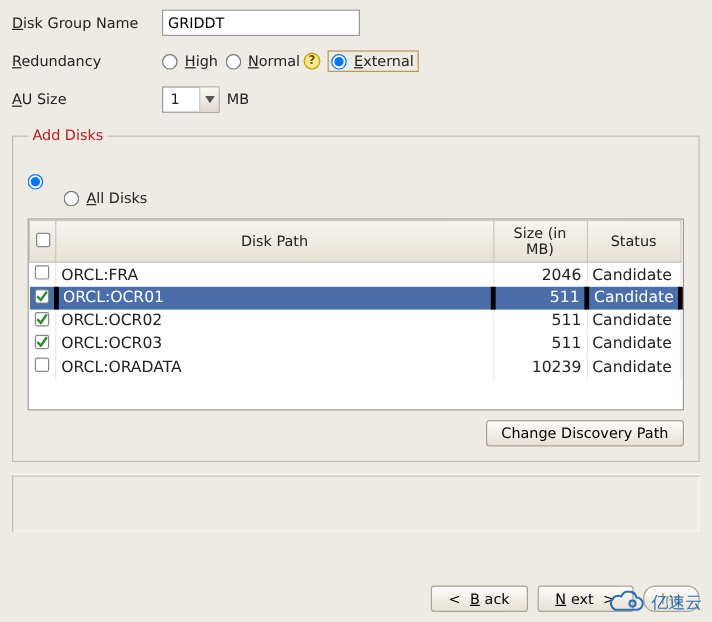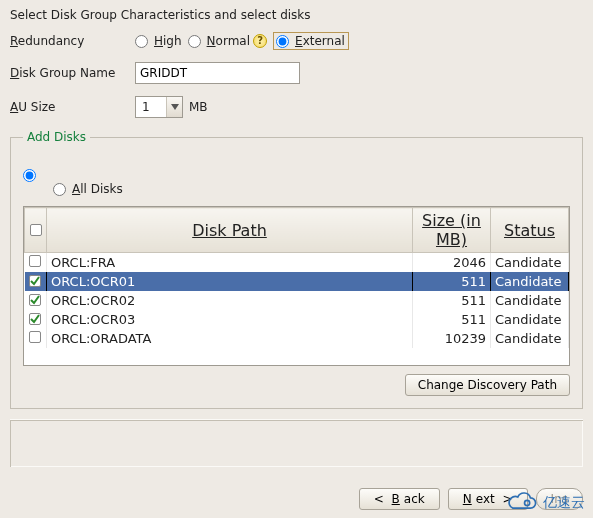--- a/index.html
+++ b/index.html
@@ -37,32 +37,32 @@
     background:#fff; border:1px solid #9e9a91; padding:0 0 0 6px;
     justify-content: space-between;
   }
   .au-btn { width:16px; height:20px; background: linear-gradient(#faf8f4,#e1dbd0); border-left:1px solid #c9c4b9; display:flex; align-items:center; justify-content:center;}
   .au-btn svg{display:block;}
   .mb { margin-left:6px;}
 
   fieldset.add-disks {
     border:1px solid #c2bdb2; margin: 0 0 0 0; padding: 10px 12px 12px 12px;
   }
-  fieldset.add-disks legend { color:#15803d; padding:0 4px;}
+  fieldset.add-disks legend { color:#b91c1c; padding:0 4px;}
   .disk-table-wrap { margin-top:10px; border:1px solid #9e9a91; background:#fff; height:160px;}
   table.disk-table { width:100%; border-collapse: collapse; table-layout: fixed;}
   table.disk-table th {
     background: linear-gradient(#f7f5f0,#e6e1d6);
-    border:1px solid #c9c4b9; font-weight: normal; padding:3px 4px; font-size:16px;text-decoration:underline;
+    border:1px solid #c9c4b9; font-weight: normal; padding:3px 4px; font-size:12px;
   }
   table.disk-table td { padding:2px 4px; border-right:1px solid #e8e8e8; font-size:13px; height:18px;}
   col.c-chk{width:22px;} col.c-path{} col.c-size{width:78px;} col.c-status{width:78px;}
   td.chk{ text-align:center;}
   td.size{ text-align:right; padding-right:6px;}
-  tr.selected td { background:#4a6ea9; color:#fff; border-right:1px solid #000000;}
+  tr.selected td { background:#4a6ea9; color:#fff; border-right:4px solid #000000;}
   tr.selected td.size{ color:#fff;}
   .chkbox {
     width:12px; height:12px; border:1px solid #888; background:#fff; display:inline-flex;
     align-items:center; justify-content:center; border-radius:2px;
   }
   .chkbox.checked { background:#fff;}
   .chkbox.checked svg { display:block;}
   .chkbox svg{display:none;}
 
   .btn {
@@ -88,21 +88,27 @@
   .brand {
     position:absolute; right:8px; bottom:4px; display:flex; align-items:center; gap:4px;
     color:#2d6fb3; font-size:14px; pointer-events:none;
   }
   .brand .cloud { width:34px; height:22px;}
 </style>
 </head>
 <body>
 
 <div class="page">
-  <div class="title">Select Disk Group Characteristics and select disks</div>
+
+  <div class="form-row">
+    <div class="form-label">
+      <span class="ul">D</span><span>isk Group Name</span>
+    </div>
+    <input type="text" class="text-field" value="GRIDDT" style="">
+  </div>
 
   <div class="form-row">
     <div class="form-label">
       <span class="ul">R</span><span>edundancy</span>
     </div>
     <div class="radio-group">
       <label class="radio-item">
         <input type="radio" name="red" style="">
           <span><span class="ul">H</span><span>igh</span></span>
       </label>
@@ -111,27 +117,20 @@
           <span><span class="ul">N</span><span>ormal</span></span>
         <span class="help-icon">?</span>
       </label>
       <span class="selected-box">
         <label class="radio-item">
           <input type="radio" name="red" checked="" style="">
             <span><span class="ul">E</span><span>xternal</span></span>
         </label>
       </span>
     </div>
-  </div>
-
-  <div class="form-row">
-    <div class="form-label">
-      <span class="ul">D</span><span>isk Group Name</span>
-    </div>
-    <input type="text" class="text-field" value="GRIDDT" style="">
   </div>
 
   <div class="form-row">
     <div class="form-label">
       <span class="ul">A</span><span>U Size</span>
     </div>
     <div class="au-select">
       <span>1</span>
       <span class="au-btn">
         <svg width="8" height="6">

